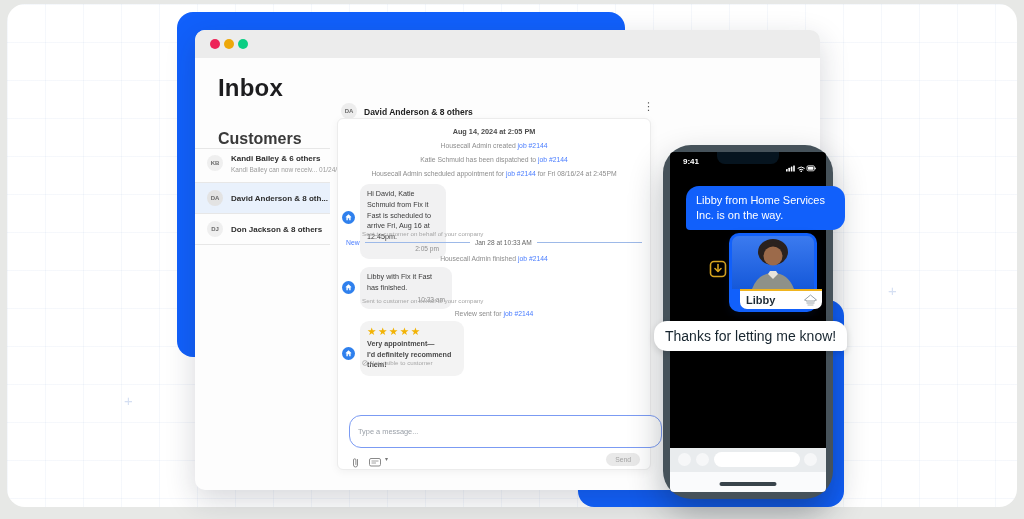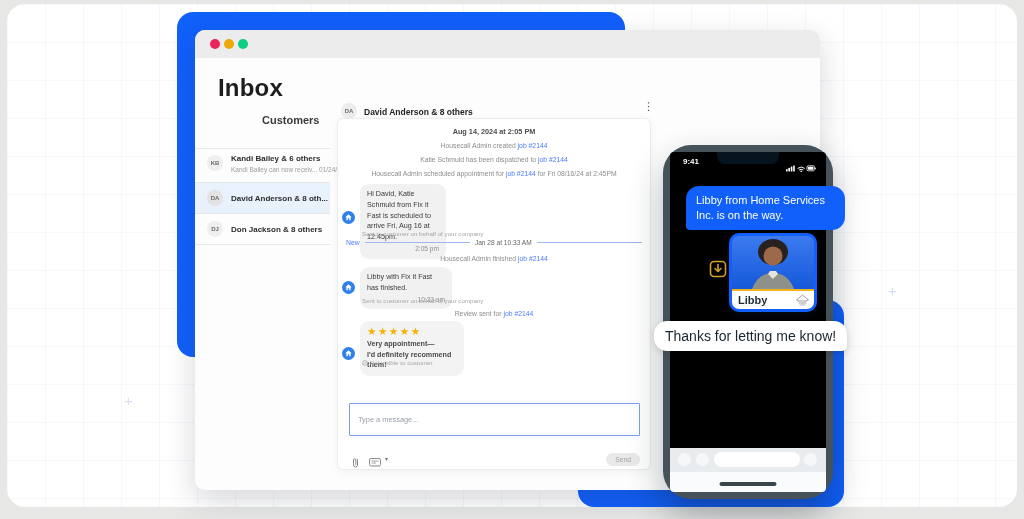--- a/index.html
+++ b/index.html
@@ -29,21 +29,21 @@
     border-radius:10px 10px 0 0; }
   .tl-dot { position:absolute; top:9px; width:10px; height:10px; border-radius:50%; }
   .dot-close { left:15px; background:#ED2458; }
   .dot-min   { left:29px; background:#EDA80B; }
   .dot-zoom  { left:43px; background:#0BCE83; }
 
   .inbox-title { position:absolute; left:23px; top:44px; font-size:24px; font-weight:600;
     color:#1d1d1f; letter-spacing:.2px; }
 
   
-  .sb-header { position:absolute; left:23px; top:84px; font-size:11px; font-weight:700; color:#3a3a3a;margin-left:44px; }
+  .sb-header { position:absolute; left:23px; top:100px; font-size:16px; font-weight:700; color:#3a3a3a; }
   .sb-compose { position:absolute; left:178px; top:98px; width:13px; height:13px; cursor:pointer; }
   .sb-divider { position:absolute; left:0; width:135px; border-top:1px solid #e7e7e7; }
   .sb-item { position:absolute; left:0; width:135px; }
   .sb-item.sel { background:#e9f1fc; }
   .sb-avatar { position:absolute; width:16px; height:16px; border-radius:50%; background:#efefef;
     color:#6a6a6a; font-size:6px; font-weight:700; display:flex; align-items:center; justify-content:center; }
   .sb-title { position:absolute; left:36px; font-size:8px; font-weight:700; color:#2c2c2c; white-space:nowrap; }
   .sb-sub { position:absolute; left:36px; font-size:6.5px; color:#9c9c9c; white-space:nowrap; }
 
   
@@ -66,22 +66,22 @@
   .bub-caption { position:absolute; font-size:6.2px; color:#a6a6a6; white-space:nowrap; display:flex; align-items:center; gap:2px; }
 
   .new-divider { position:absolute; left:8px; right:8px; top:120px; display:flex; align-items:center; gap:5px; }
   .new-label { font-size:6.8px; color:#4a7dff; flex:none; }
   .new-line { flex:1; border-top:1px solid #9db9e8; }
   .new-date { font-size:6.6px; color:#666; flex:none; }
 
   .review-stars { font-size:10.5px; letter-spacing:1.5px; color:#F2B305; line-height:1.1; }
   .review-text { font-size:7.2px; font-weight:700; color:#4a4a4a; line-height:1.5; }
 
-  .composer { position:absolute; left:11px; top:284px; width:291px; height:33px;
-    border:1px solid #7b9bf3; border-radius:1px; background:#fff; font-family:"Liberation Sans",sans-serif;
+  .composer { position:absolute; left:11px; top:296px; width:313px; height:33px;
+    border:1px solid #7b9bf3; border-radius:12px; background:#fff; font-family:"Liberation Sans",sans-serif;
     font-size:7.4px; color:#333; padding:6px 8px; outline:none; }
   .composer::placeholder { color:#9aa0a8; }
   .comp-row { position:absolute; left:13px; top:334px; right:10px; height:14px; }
   .comp-ic { position:absolute; top:1px; cursor:pointer; }
   .comp-caret { position:absolute; left:34px; top:2px; font-size:6px; color:#777; }
   .send-btn { position:absolute; right:0; top:0; padding:3px 9px; background:#e9e9e9; color:#a3a3a3;
     font-size:6.8px; border-radius:8px; border:none; cursor:pointer; font-family:"Liberation Sans",sans-serif; }
 
   
   .phone { position:absolute; left:663px; top:145px; width:170px; height:354px;
@@ -99,21 +99,21 @@
     border-radius:2px; background:#39444b; }
 
   
   .ph-bubble-blue { position:absolute; left:686px; top:186px; width:159px; background:#1160FB;
     color:#fff; font-size:11px; line-height:1.35; padding:7px 10px; border-radius:13px; border-bottom-left-radius:4px; }
   .dl-icon { position:absolute; left:709px; top:260px; width:18px; height:18px; cursor:pointer; }
   .ph-card { position:absolute; left:729px; top:233px; width:88px; height:79px; background:#1160FB;
     border-radius:10px; box-shadow:0 4px 10px rgba(10,30,80,.25); padding:3px; }
   .ph-card-photo { width:82px; height:53px; border-radius:7px 7px 0 0; overflow:hidden; }
   .ph-card-band { width:82px; height:20px; background:#fff; border-top:2px solid #f0b41e;
-    border-radius:0 0 7px 7px; display:flex; align-items:center; justify-content:space-between; padding:0 4px 0 6px; }
+    border-radius:0 0 7px 7px; display:flex; align-items:center; justify-content:space-between; padding:0 4px 0 6px;margin-left:8px; }
   .ph-card-name { font-size:11px; font-weight:700; color:#1d2a35; }
   .ph-bubble-white { position:absolute; left:654px; top:321px; background:#fff; color:#17252f;
     font-size:14px; padding:7px 11px; border-radius:13px; border-bottom-right-radius:5px;
     box-shadow:0 2px 7px rgba(0,0,0,.14); white-space:nowrap; }
 </style>
 </head>
 <body>
 
 <div class="stage">
 

